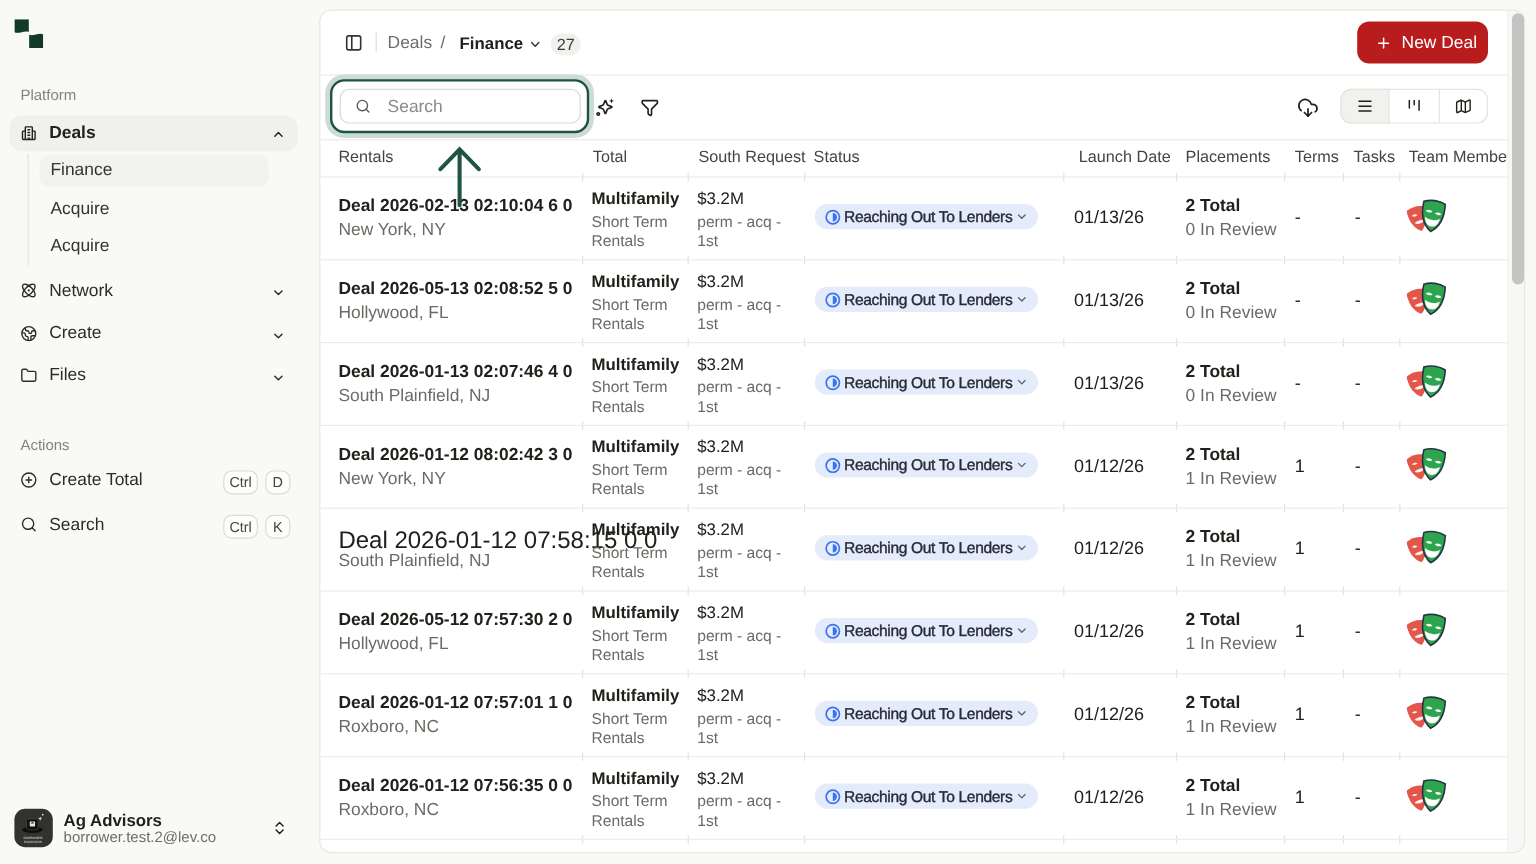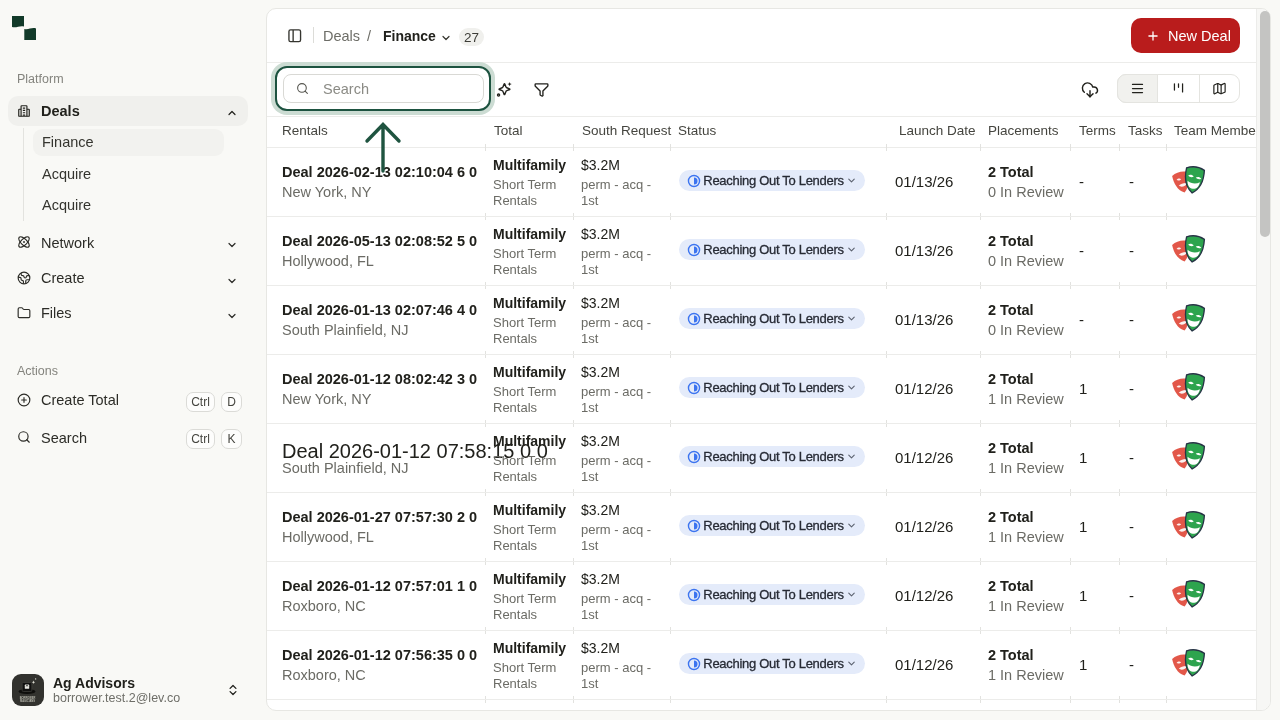--- a/index.html
+++ b/index.html
@@ -398,21 +398,21 @@
 <path d="M4.8 16.4 C6.6 18.4 10.2 18.4 12.0 16.2 C9.9 15.2 6.9 15.3 4.8 16.4 Z" fill="#fdf2f0"></path>
 </g>
 <g transform="rotate(8 19 13)">
 <path d="M10.6 3.4 C15.0 1.3 21.0 1.3 25.4 3.4 C26.1 11.2 24.2 19.0 18.0 23.2 C11.8 19.0 9.9 11.2 10.6 3.4 Z" fill="#2da44e" stroke="#263445" stroke-width="1.1"></path>
 <path d="M12.8 9.4 C14.2 8.3 16.2 8.4 17.4 9.7 C16.1 10.8 14.0 10.7 12.8 9.4 Z" fill="#fff"></path>
 <path d="M19.2 10.3 C20.6 9.2 22.6 9.3 23.8 10.6 C22.5 11.7 20.4 11.6 19.2 10.3 Z" fill="#fff"></path>
 <path d="M12.9 13.8 C16.0 15.9 20.2 15.8 23.1 13.6 C22.9 17.4 20.7 19.8 17.9 19.8 C15.2 19.8 13.1 17.2 12.9 13.8 Z" fill="#fff"></path>
 </g>
 </svg></div>
 <div class="abs" style="left:267px;top:561px;width:989px;height:1px;background:#ececea"></div>
-<div class="t" style="left:282px;top:510.1px;font-size:14.5px;font-weight:700;color:#21211c">Deal 2026-01-27 07:57:30 2 0</div>
+<div class="t" style="left:282px;top:510.1px;font-size:14.5px;font-weight:700;color:#21211c">Deal 2026-05-12 07:57:30 2 0</div>
 <div class="t" style="left:282px;top:529.6px;font-size:14.5px;color:#6b6b65">Hollywood, FL</div>
 <div class="t" style="left:493px;top:503.4px;font-size:14px;font-weight:700;color:#21211c">Multifamily</div>
 <div class="abs" style="left:493px;top:522.2px;font-size:13px;color:#6b6b65;line-height:15.6px">Short Term<br>Rentals</div>
 <div class="t" style="left:581px;top:503.4px;font-size:14px;color:#21211c">$3.2M</div>
 <div class="abs" style="left:581px;top:522.2px;font-size:13px;color:#6b6b65;line-height:15.6px">perm - acq -<br>1st</div>
 <div class="abs flex" style="left:679px;top:515.0px;width:186px;height:21px;padding:0 8px;background:#e4ebfa;border-radius:10.5px;justify-content:space-between">
     <svg width="14" height="14" viewBox="0 0 24 24" style="flex:none">
       <circle cx="12" cy="12" r="9.5" fill="none" stroke="#3c74f0" stroke-width="2.4"></circle>
       <path d="M12 6 a6 6 0 0 1 0 12 Z" fill="#3c74f0"></path>
     </svg>

